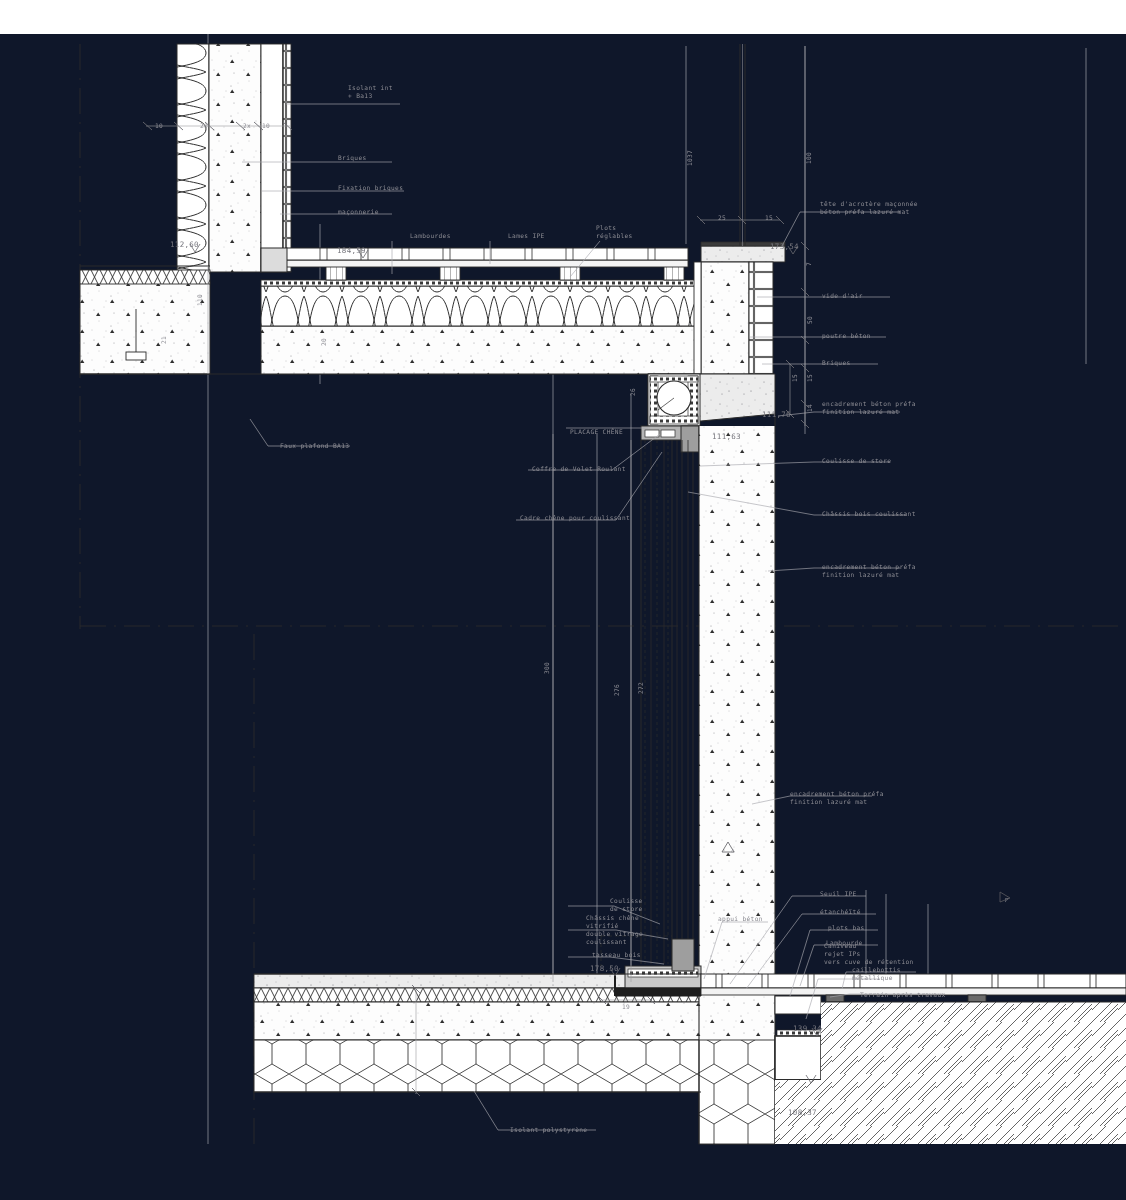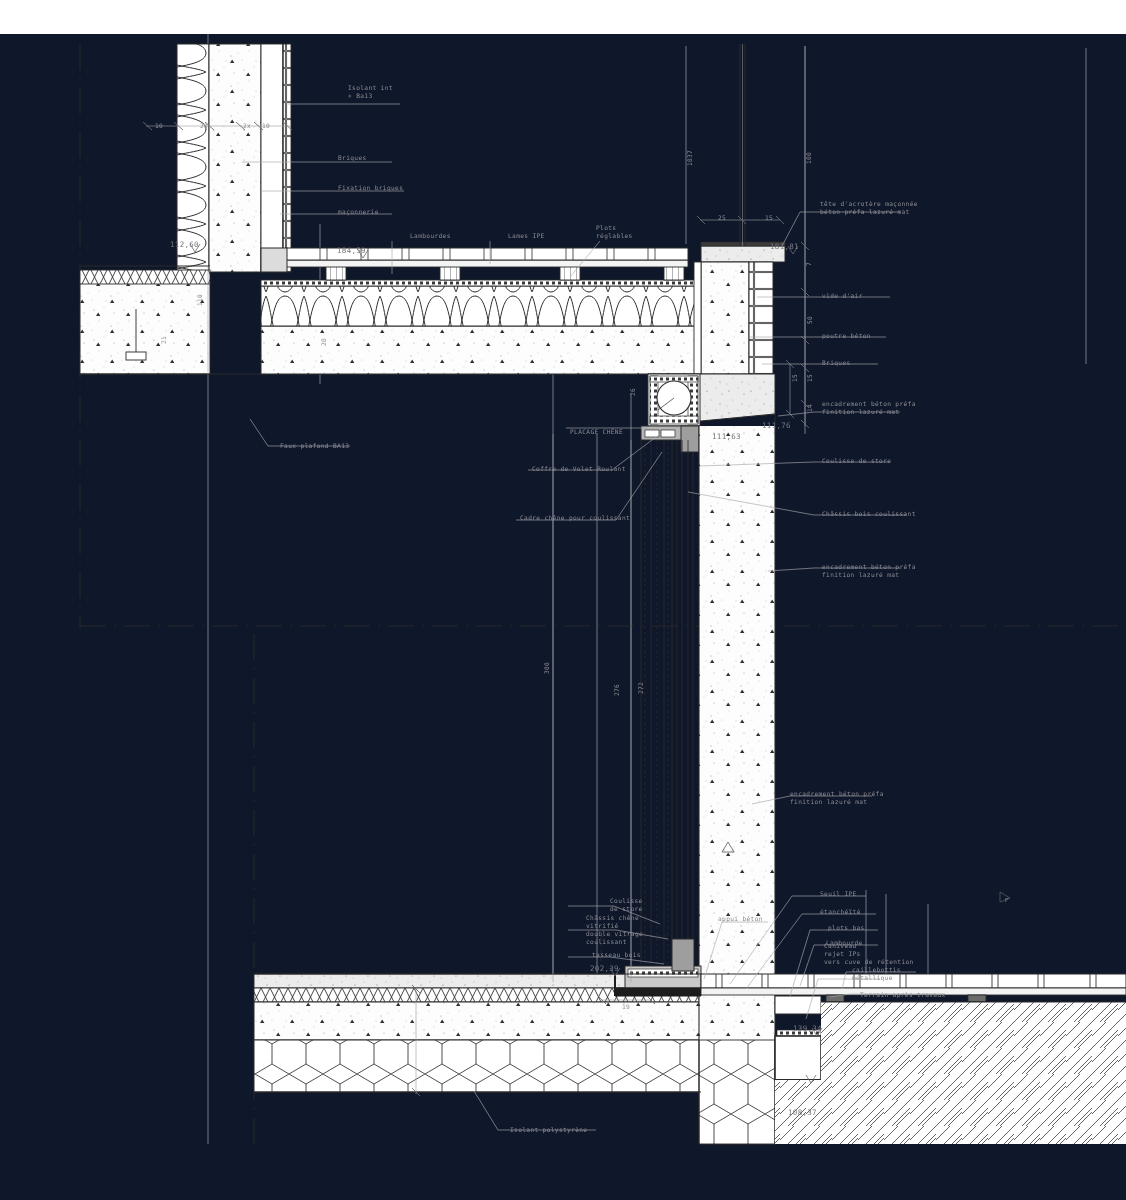--- a/index.html
+++ b/index.html
@@ -475,24 +475,24 @@
 rejet IPs
 vers cuve de rétention</div>
       <div class="lbl" style="left: 852px; top: 932px;">caillebottis
 métallique</div>
       <div class="lbl" style="left: 860px; top: 957px;">Terrain après travaux</div>
       <div class="lbl" style="left: 510px; top: 1092px;">Isolant polystyrène</div>
     </div>
 <div id="lvl-layer">
       <div class="lvl" style="left: 170px; top: 206px;">112,60</div>
       <div class="lvl" style="left: 337px; top: 212px;">184,59</div>
-      <div class="lvl" style="left: 770px; top: 208px;">181,81</div>
-      <div class="lvl" style="left: 762px; top: 387px;">111,76</div>
+      <div class="lvl" style="left: 770px; top: 208px;">173,54</div>
+      <div class="lvl" style="left: 762px; top: 376px;">111,76</div>
       <div class="lvl" style="left: 712px; top: 398px;">111,63</div>
-      <div class="lvl" style="left: 590px; top: 930px;">202,39</div>
+      <div class="lvl" style="left: 590px; top: 930px;">178,50</div>
       <div class="lvl" style="left: 793px; top: 990px;">139,34</div>
       <div class="lvl" style="left: 788px; top: 1074px;">108,37</div>
     </div>
 <div id="dim-layer">
       <div class="dim" style="left: 155px; top: 88px;">10</div>
       <div class="dim" style="left: 200px; top: 88px;">20</div>
       <div class="dim" style="left: 243px; top: 88px;">2x</div>
       <div class="dim" style="left: 262px; top: 88px;">10</div>
       <div class="dim" style="left: 718px; top: 180px;">25</div>
       <div class="dim" style="left: 765px; top: 180px;">15</div>

